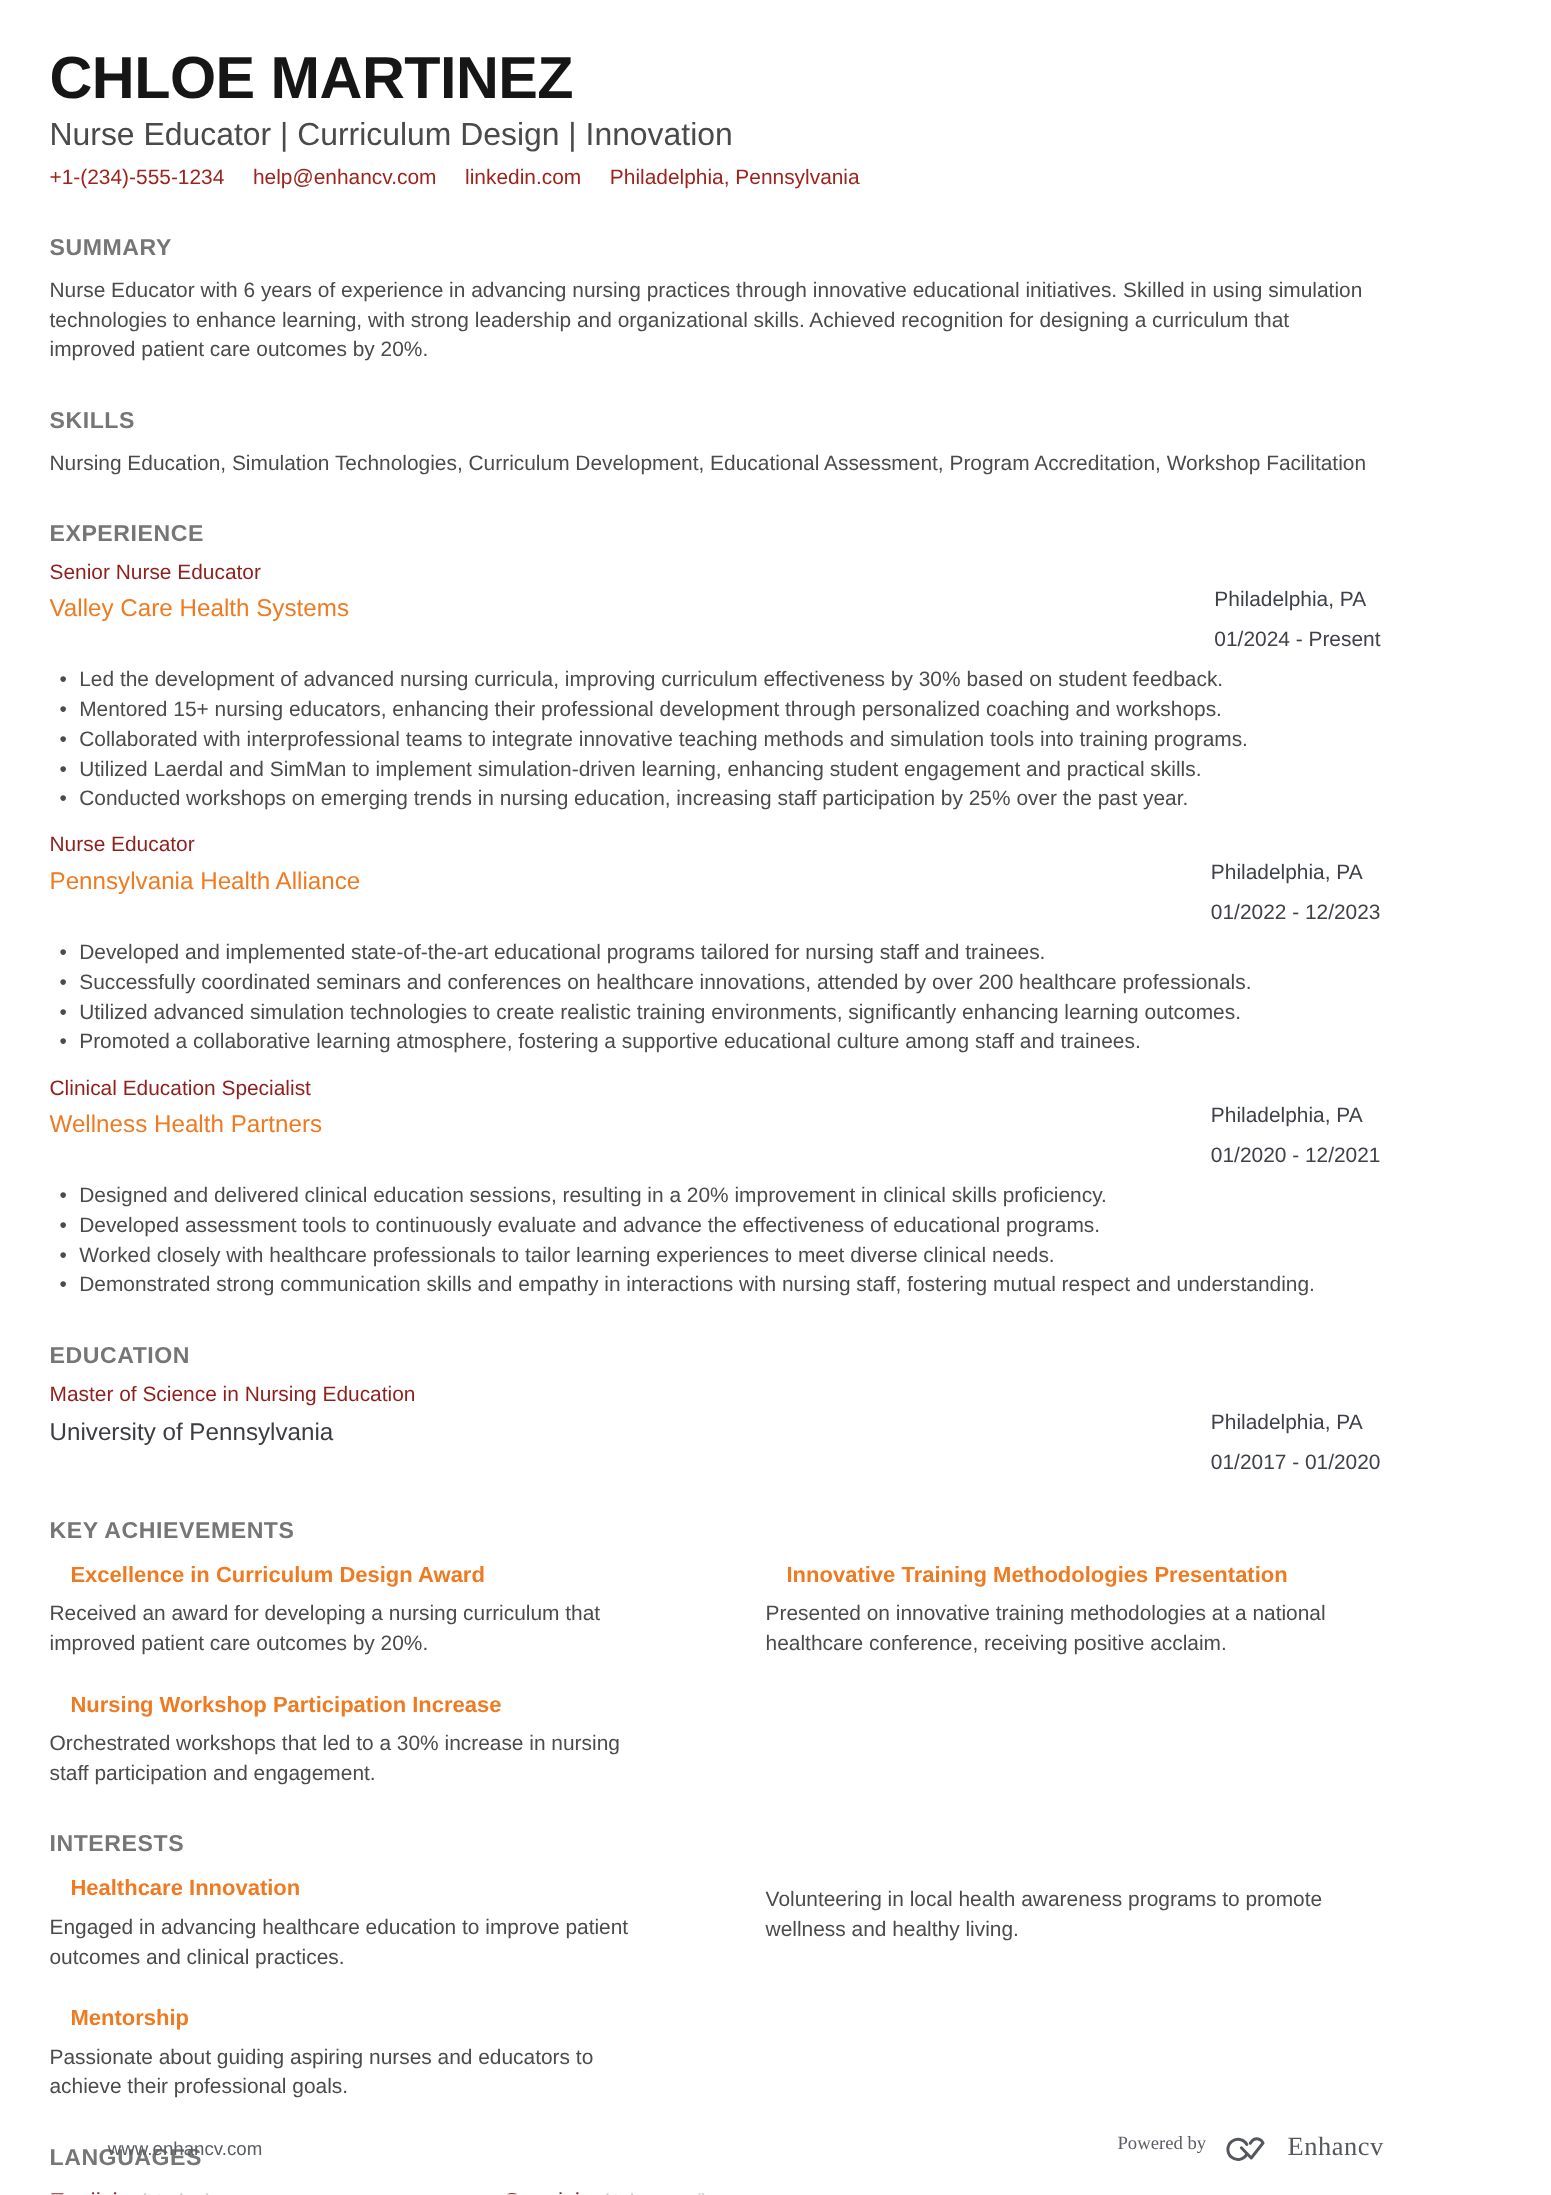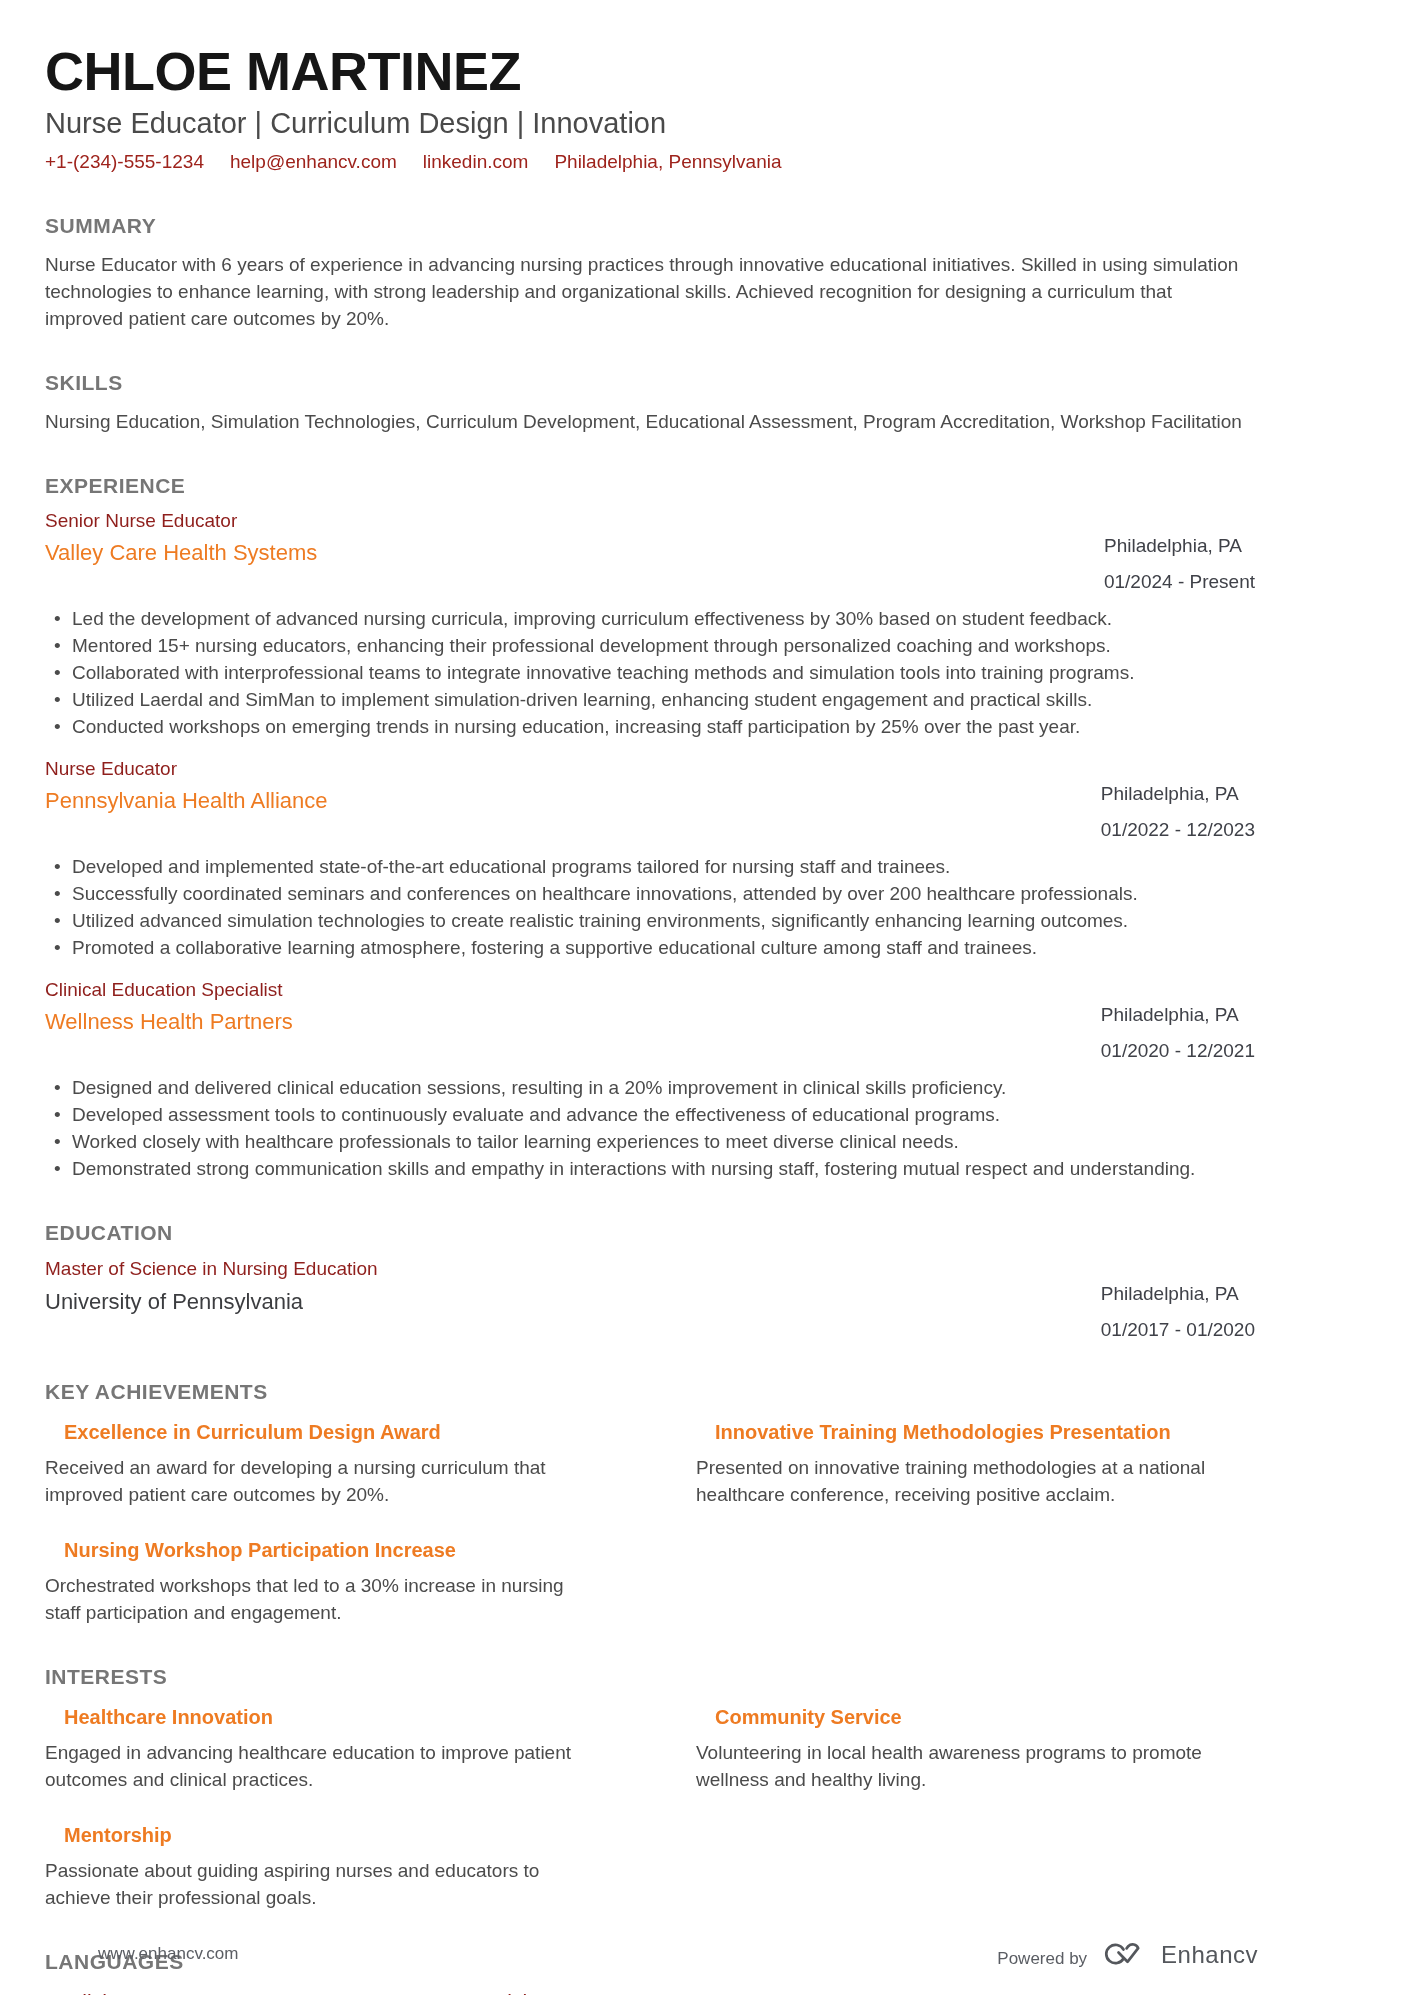--- a/index.html
+++ b/index.html
@@ -37,21 +37,21 @@
   .lang-grid{display:grid;grid-template-columns:repeat(3,1fr);column-gap:30px;margin-top:16px;}
   .lang{display:flex;align-items:baseline;gap:13px;}
   .lang-name{font-size:21px;color:#8f1f1c;}
   .lang-level{font-size:19px;color:#4b4b4b;}
   .footer{
     position:absolute;left:0;right:0;bottom:26px;
     display:flex;justify-content:space-between;align-items:center;
     padding:0 52px 0 98px;
   }
   .footer-site{font-size:17px;color:#5a5d63;}
-  .powered{display:flex;align-items:flex-end;gap:14px;}
+  .powered{display:flex;align-items:flex-start;gap:14px;font-family:Liberation Serif, serif;}
   .powered-label{font-size:17px;color:#5a5d63;}
   .brand-name{font-size:24px;color:#54575c;letter-spacing:0.5px;}
   .logo-svg{display:block;}
 </style>
 </head>
 <body>
 
 <div class="page">
 
   <div>
@@ -161,21 +161,20 @@
     </div>
   </div>
 
   <div class="sec-h">INTERESTS</div>
   <div class="grid2">
     <div>
       <div class="card-title">Healthcare Innovation</div>
       <div class="card-text">Engaged in advancing healthcare education to improve patient outcomes and clinical practices.</div>
     </div>
     <div>
-      <div class="card-title">Community Service</div>
       <div class="card-text">Volunteering in local health awareness programs to promote wellness and healthy living.</div>
     </div>
     <div>
       <div class="card-title">Mentorship</div>
       <div class="card-text">Passionate about guiding aspiring nurses and educators to achieve their professional goals.</div>
     </div>
   </div>
 
   <div class="sec-h">LANGUAGES</div>
   <div class="lang-grid">

